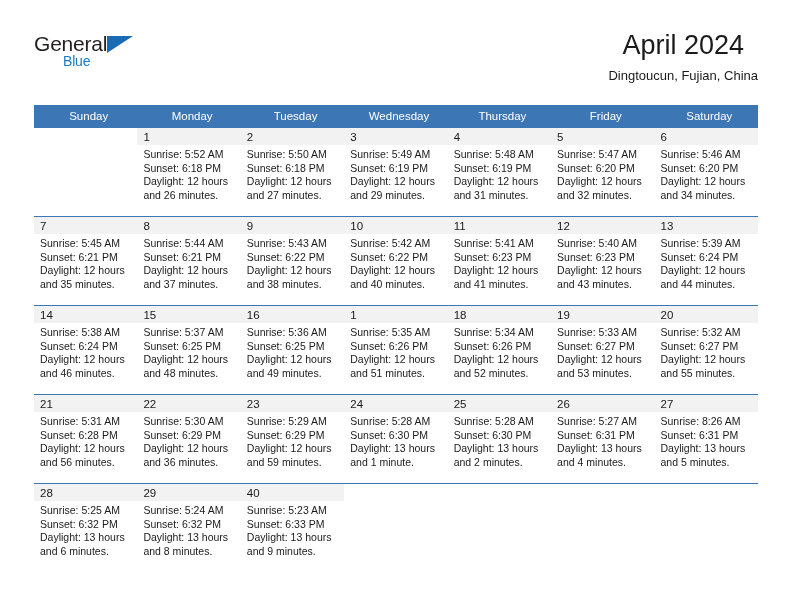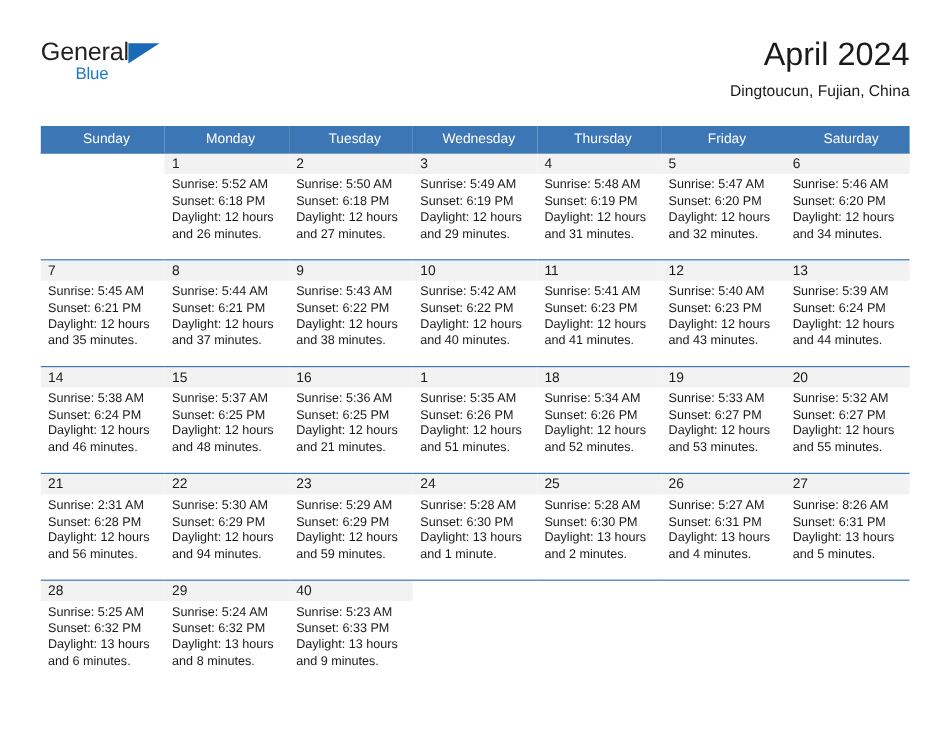--- a/index.html
+++ b/index.html
@@ -63,21 +63,21 @@
     font-size: 14px;
     letter-spacing: -0.2px;
     color: #1a7bc4;
     font-family: "Liberation Sans", sans-serif;
   }
 
   .title-block {
     position: absolute;
     right: 0;
     top: 0;
-    text-align: right;
+    text-align: center;
   }
   .cal-title {
     font-size: 27px;
     color: #1a1a1a;
     line-height: 34px;
     white-space: nowrap;
   }
   .cal-subtitle {
     font-size: 13px;
     color: #1a1a1a;
@@ -346,21 +346,21 @@
             </div>
           </td>
           <td>
             <div class="daynum-band">
               <span class="daynum">16</span>
             </div>
             <div class="cellbody">
               <div class="cellline">Sunrise: 5:36 AM</div>
               <div class="cellline">Sunset: 6:25 PM</div>
               <div class="cellline">Daylight: 12 hours</div>
-              <div class="cellline">and 21 minutes.</div>
+              <div class="cellline">and 49 minutes.</div>
             </div>
           </td>
           <td>
             <div class="daynum-band">
               <span class="daynum">1</span>
             </div>
             <div class="cellbody">
               <div class="cellline">Sunrise: 5:35 AM</div>
               <div class="cellline">Sunset: 6:26 PM</div>
               <div class="cellline">Daylight: 12 hours</div>
@@ -400,35 +400,35 @@
               <div class="cellline">and 55 minutes.</div>
             </div>
           </td>
         </tr>
         <tr class="week-row">
           <td>
             <div class="daynum-band">
               <span class="daynum">21</span>
             </div>
             <div class="cellbody">
-              <div class="cellline">Sunrise: 2:31 AM</div>
+              <div class="cellline">Sunrise: 5:31 AM</div>
               <div class="cellline">Sunset: 6:28 PM</div>
               <div class="cellline">Daylight: 12 hours</div>
               <div class="cellline">and 56 minutes.</div>
             </div>
           </td>
           <td>
             <div class="daynum-band">
               <span class="daynum">22</span>
             </div>
             <div class="cellbody">
               <div class="cellline">Sunrise: 5:30 AM</div>
               <div class="cellline">Sunset: 6:29 PM</div>
               <div class="cellline">Daylight: 12 hours</div>
-              <div class="cellline">and 94 minutes.</div>
+              <div class="cellline">and 36 minutes.</div>
             </div>
           </td>
           <td>
             <div class="daynum-band">
               <span class="daynum">23</span>
             </div>
             <div class="cellbody">
               <div class="cellline">Sunrise: 5:29 AM</div>
               <div class="cellline">Sunset: 6:29 PM</div>
               <div class="cellline">Daylight: 12 hours</div>

